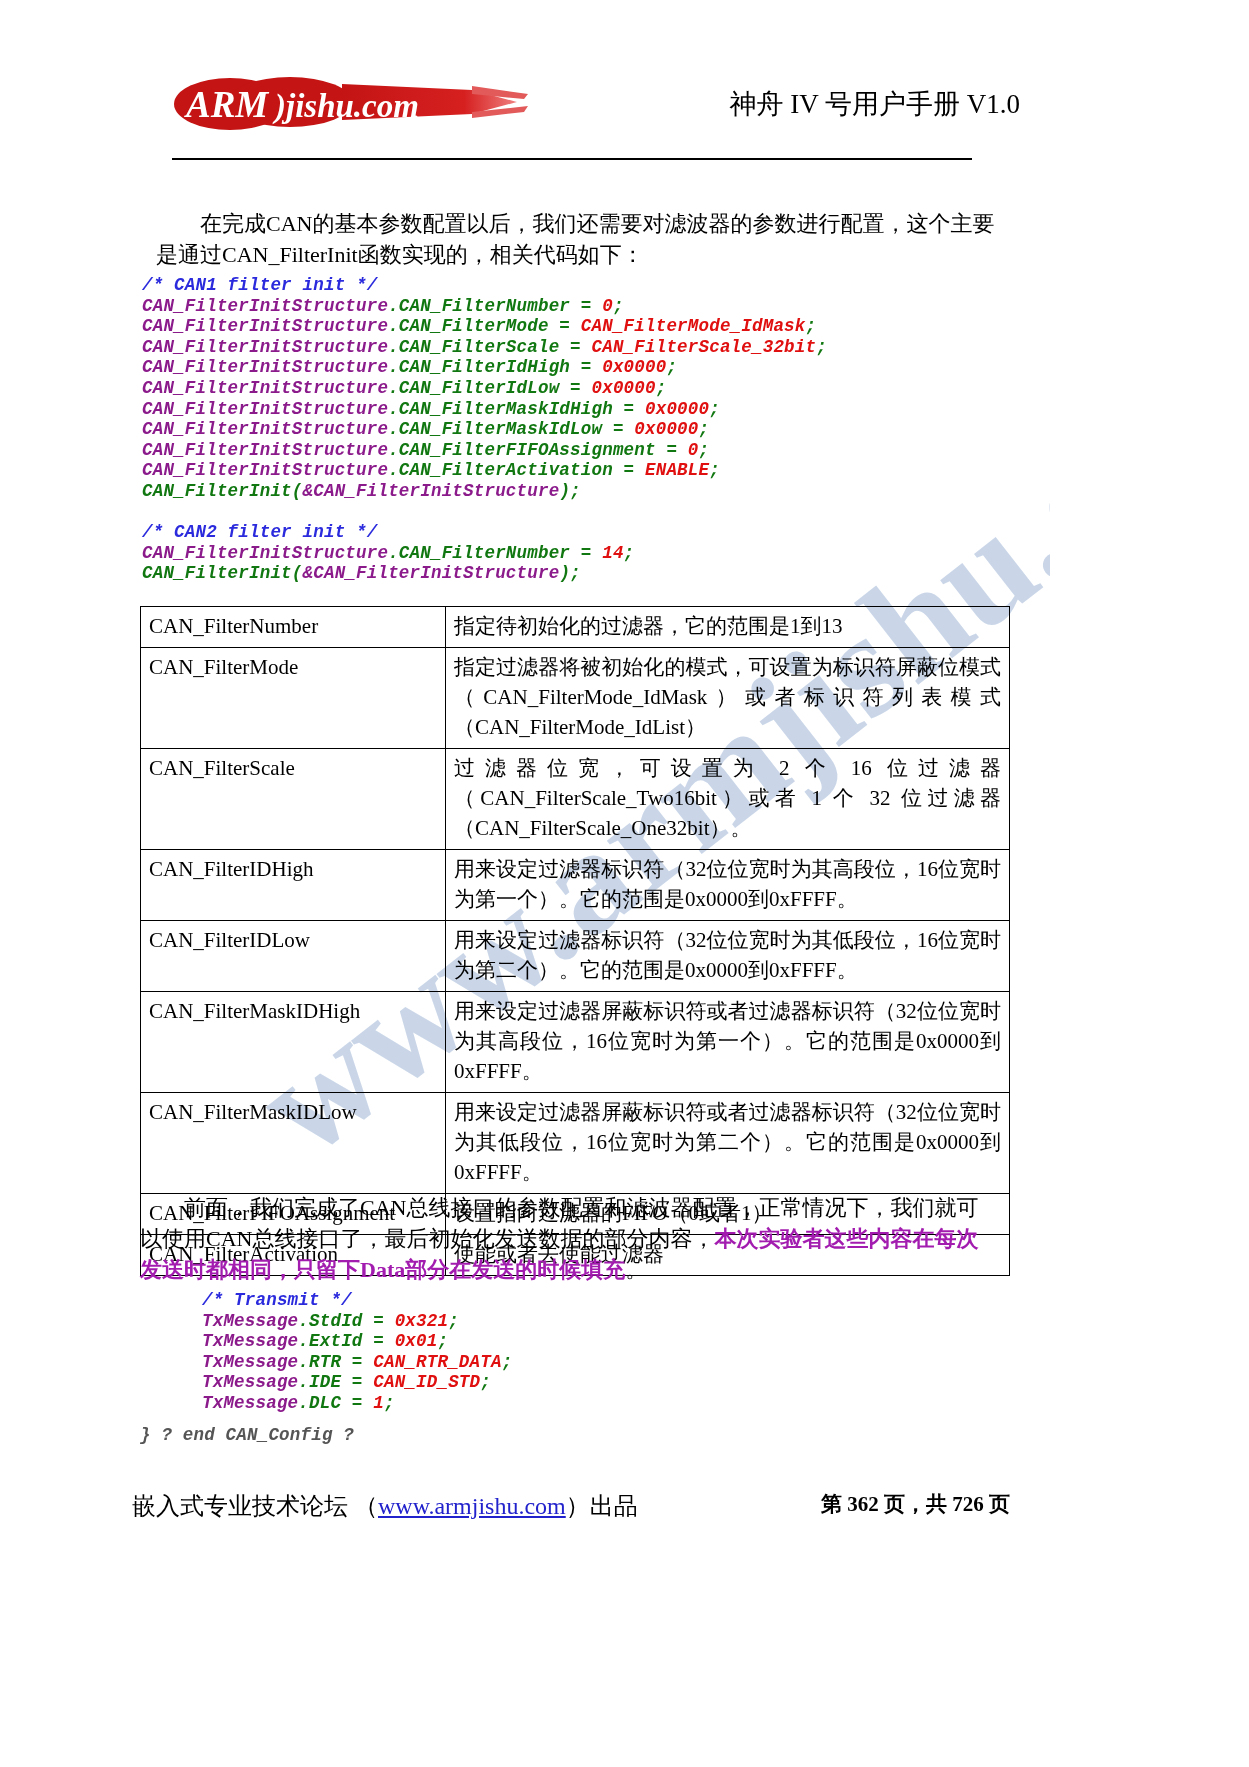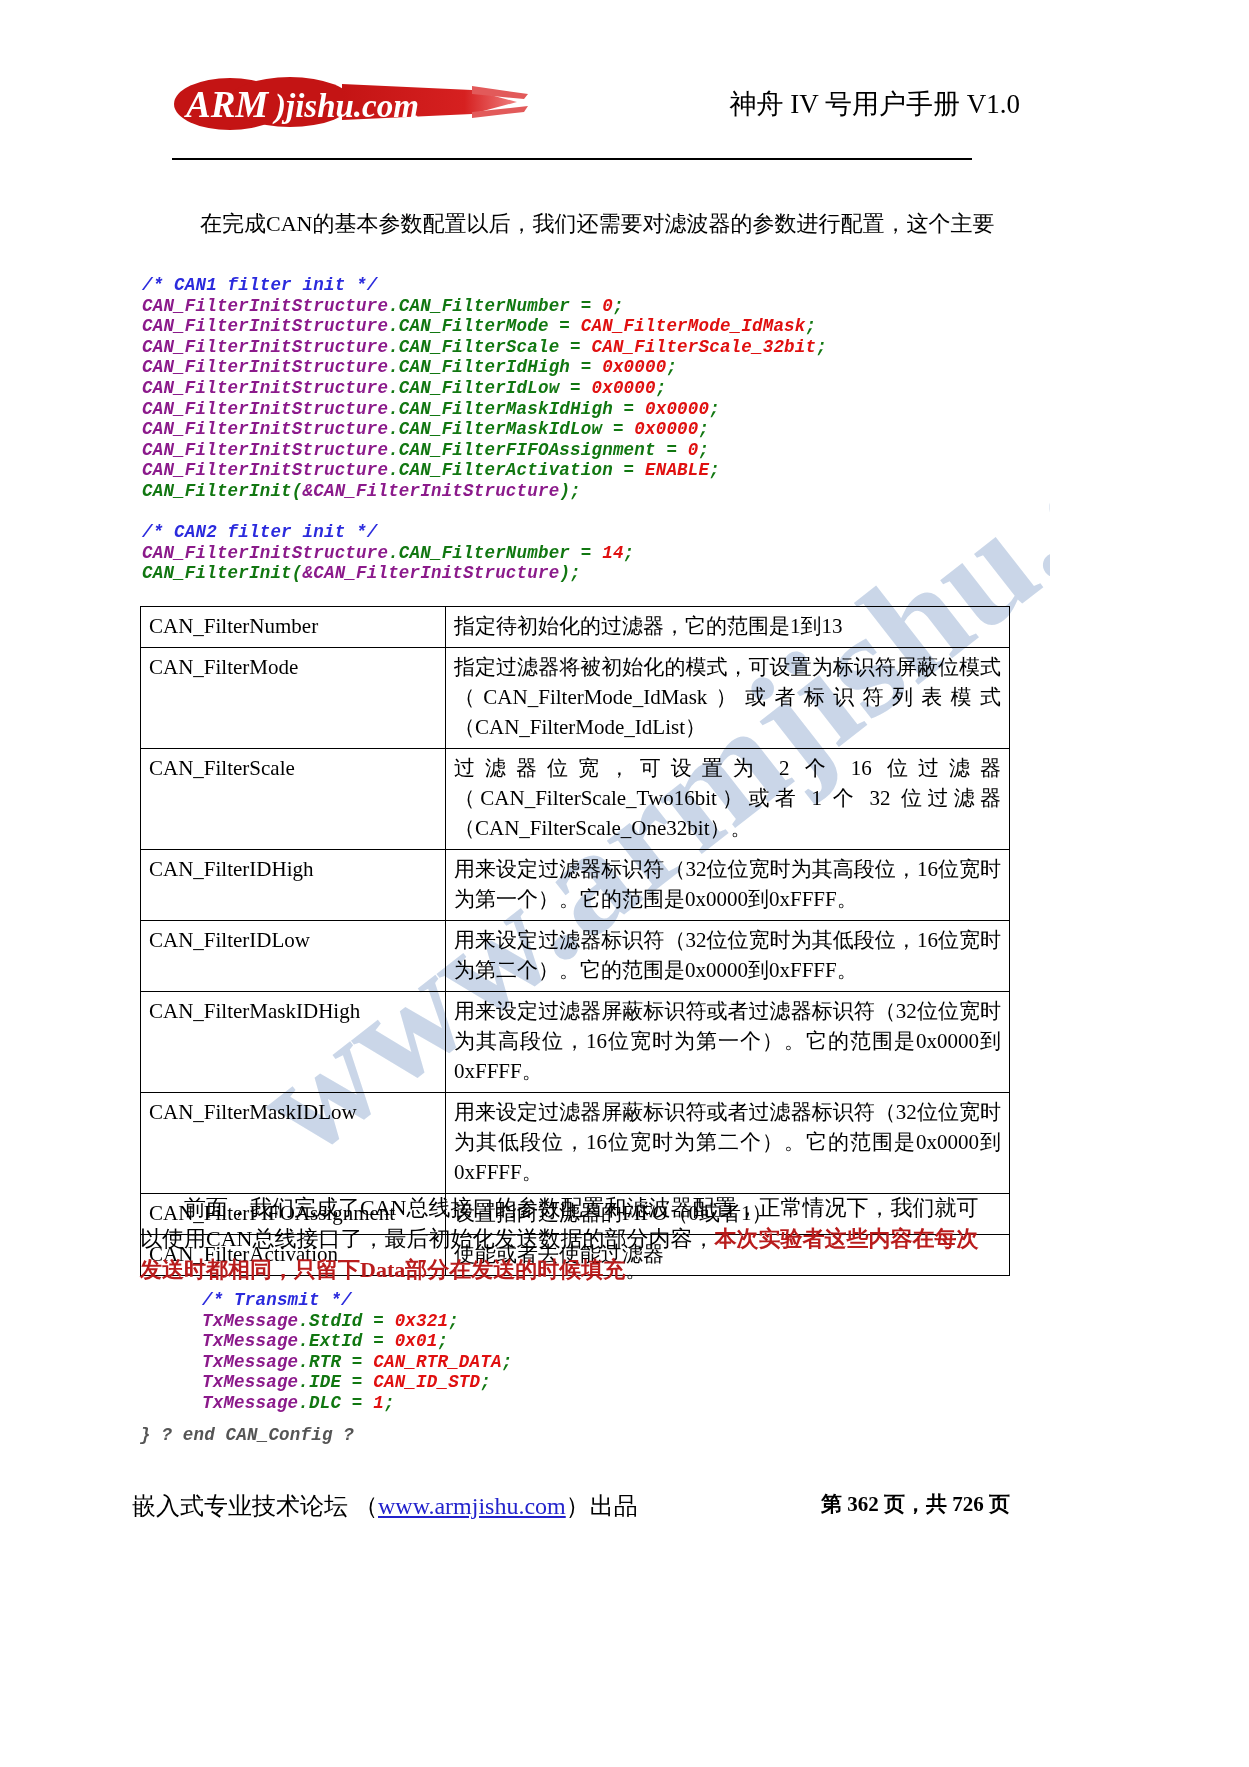--- a/index.html
+++ b/index.html
@@ -143,21 +143,21 @@
     white-space: nowrap;
     font-family: "Liberation Serif", serif;
   }
   .tbl td.v {
     text-align: justify;
     text-justify: inter-ideograph;
   }
   .tbl td.v.j { text-align: justify; }
 
   
-  .red-bold { color: #b91c1c; font-weight: bold; font-family: Liberation Serif, serif; }
+  .red-bold { color: #a21caf; font-weight: bold; font-family: Liberation Serif, serif; }
 
   
   .footer {
     position: absolute;
     left: 0;
     top: 1490px;
     width: 1249px;
     z-index: 3;
   }
   .foot-left {
@@ -221,20 +221,21 @@
       <div class="hdr-line2">神舟 IV 号用户手册 V1.0</div>
     </div>
 
     <div class="hdr-rule"></div>
   </div>
 
   <div class="content">
 
     <div class="para" style="left:140px; top:208px; width:860px;margin-left:16px;">
       <span class="indent"></span><span>在完成CAN的基本参数配置以后，我们还需要对滤波器的参数进行配置，这个主要</span><br>
+      <span>是通过CAN_FilterInit函数实现的，相关代码如下：</span>
     </div>
 
     <div class="code" style="left:142px; top:275px;"><span class="c-comment">/* CAN1 filter init */</span>
 <span class="c-struct">CAN_FilterInitStructure</span><span class="c-member">.</span><span class="c-member">CAN_FilterNumber</span><span class="c-member"> = </span><span class="c-val">0</span><span class="c-punct">;</span>
 <span class="c-struct">CAN_FilterInitStructure</span><span class="c-member">.</span><span class="c-member">CAN_FilterMode</span><span class="c-member"> = </span><span class="c-val">CAN_FilterMode_IdMask</span><span class="c-punct">;</span>
 <span class="c-struct">CAN_FilterInitStructure</span><span class="c-member">.</span><span class="c-member">CAN_FilterScale</span><span class="c-member"> = </span><span class="c-val">CAN_FilterScale_32bit</span><span class="c-punct">;</span>
 <span class="c-struct">CAN_FilterInitStructure</span><span class="c-member">.</span><span class="c-member">CAN_FilterIdHigh</span><span class="c-member"> = </span><span class="c-val">0x0000</span><span class="c-punct">;</span>
 <span class="c-struct">CAN_FilterInitStructure</span><span class="c-member">.</span><span class="c-member">CAN_FilterIdLow</span><span class="c-member"> = </span><span class="c-val">0x0000</span><span class="c-punct">;</span>
 <span class="c-struct">CAN_FilterInitStructure</span><span class="c-member">.</span><span class="c-member">CAN_FilterMaskIdHigh</span><span class="c-member"> = </span><span class="c-val">0x0000</span><span class="c-punct">;</span>
 <span class="c-struct">CAN_FilterInitStructure</span><span class="c-member">.</span><span class="c-member">CAN_FilterMaskIdLow</span><span class="c-member"> = </span><span class="c-val">0x0000</span><span class="c-punct">;</span>

